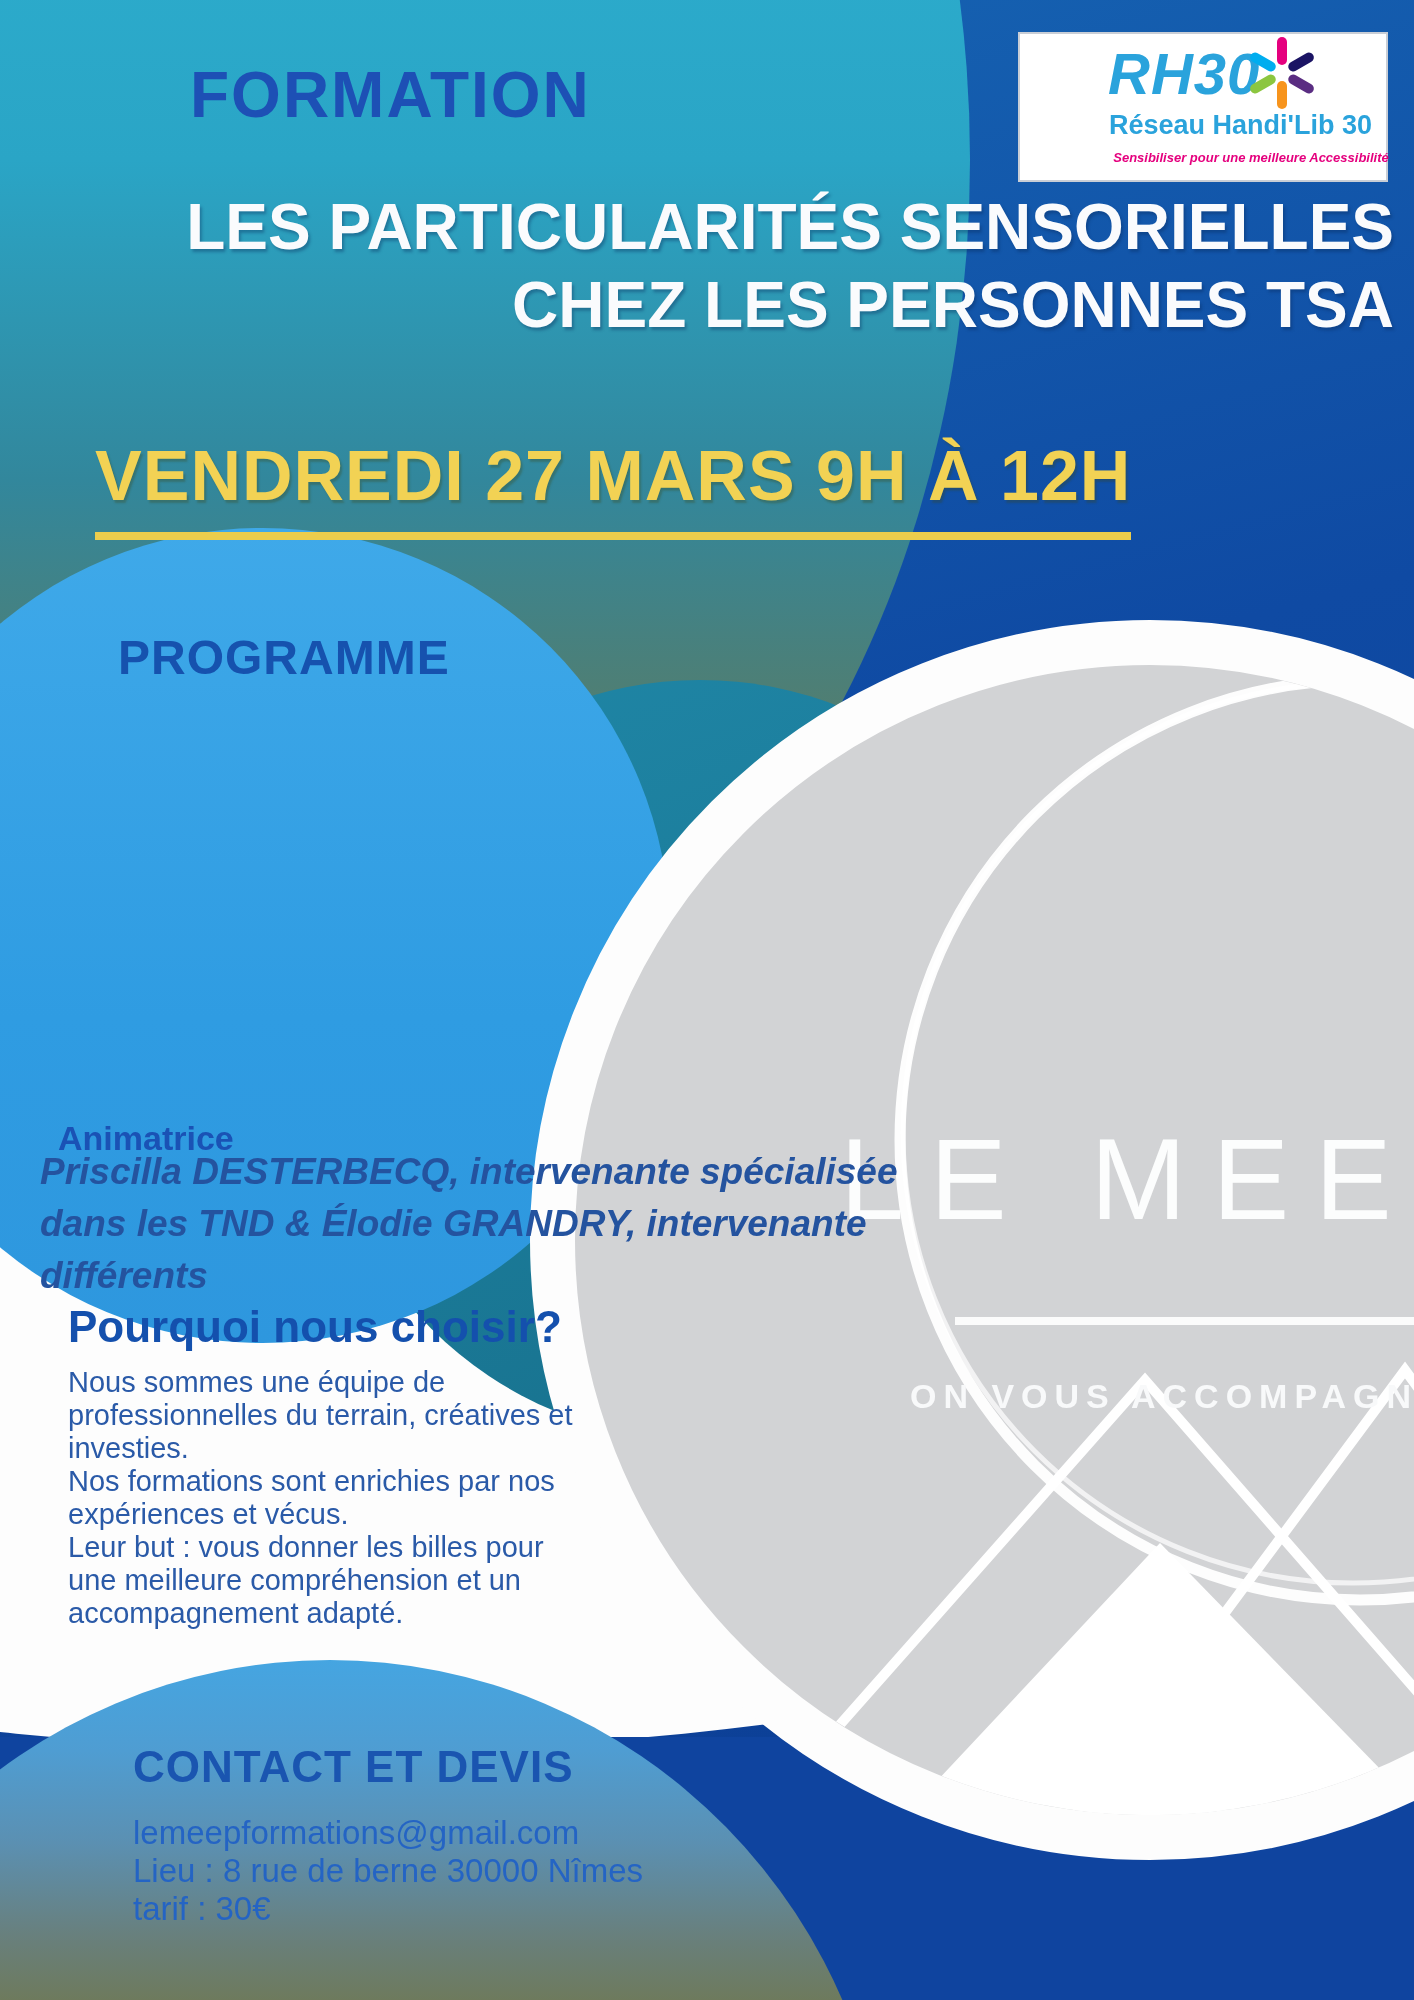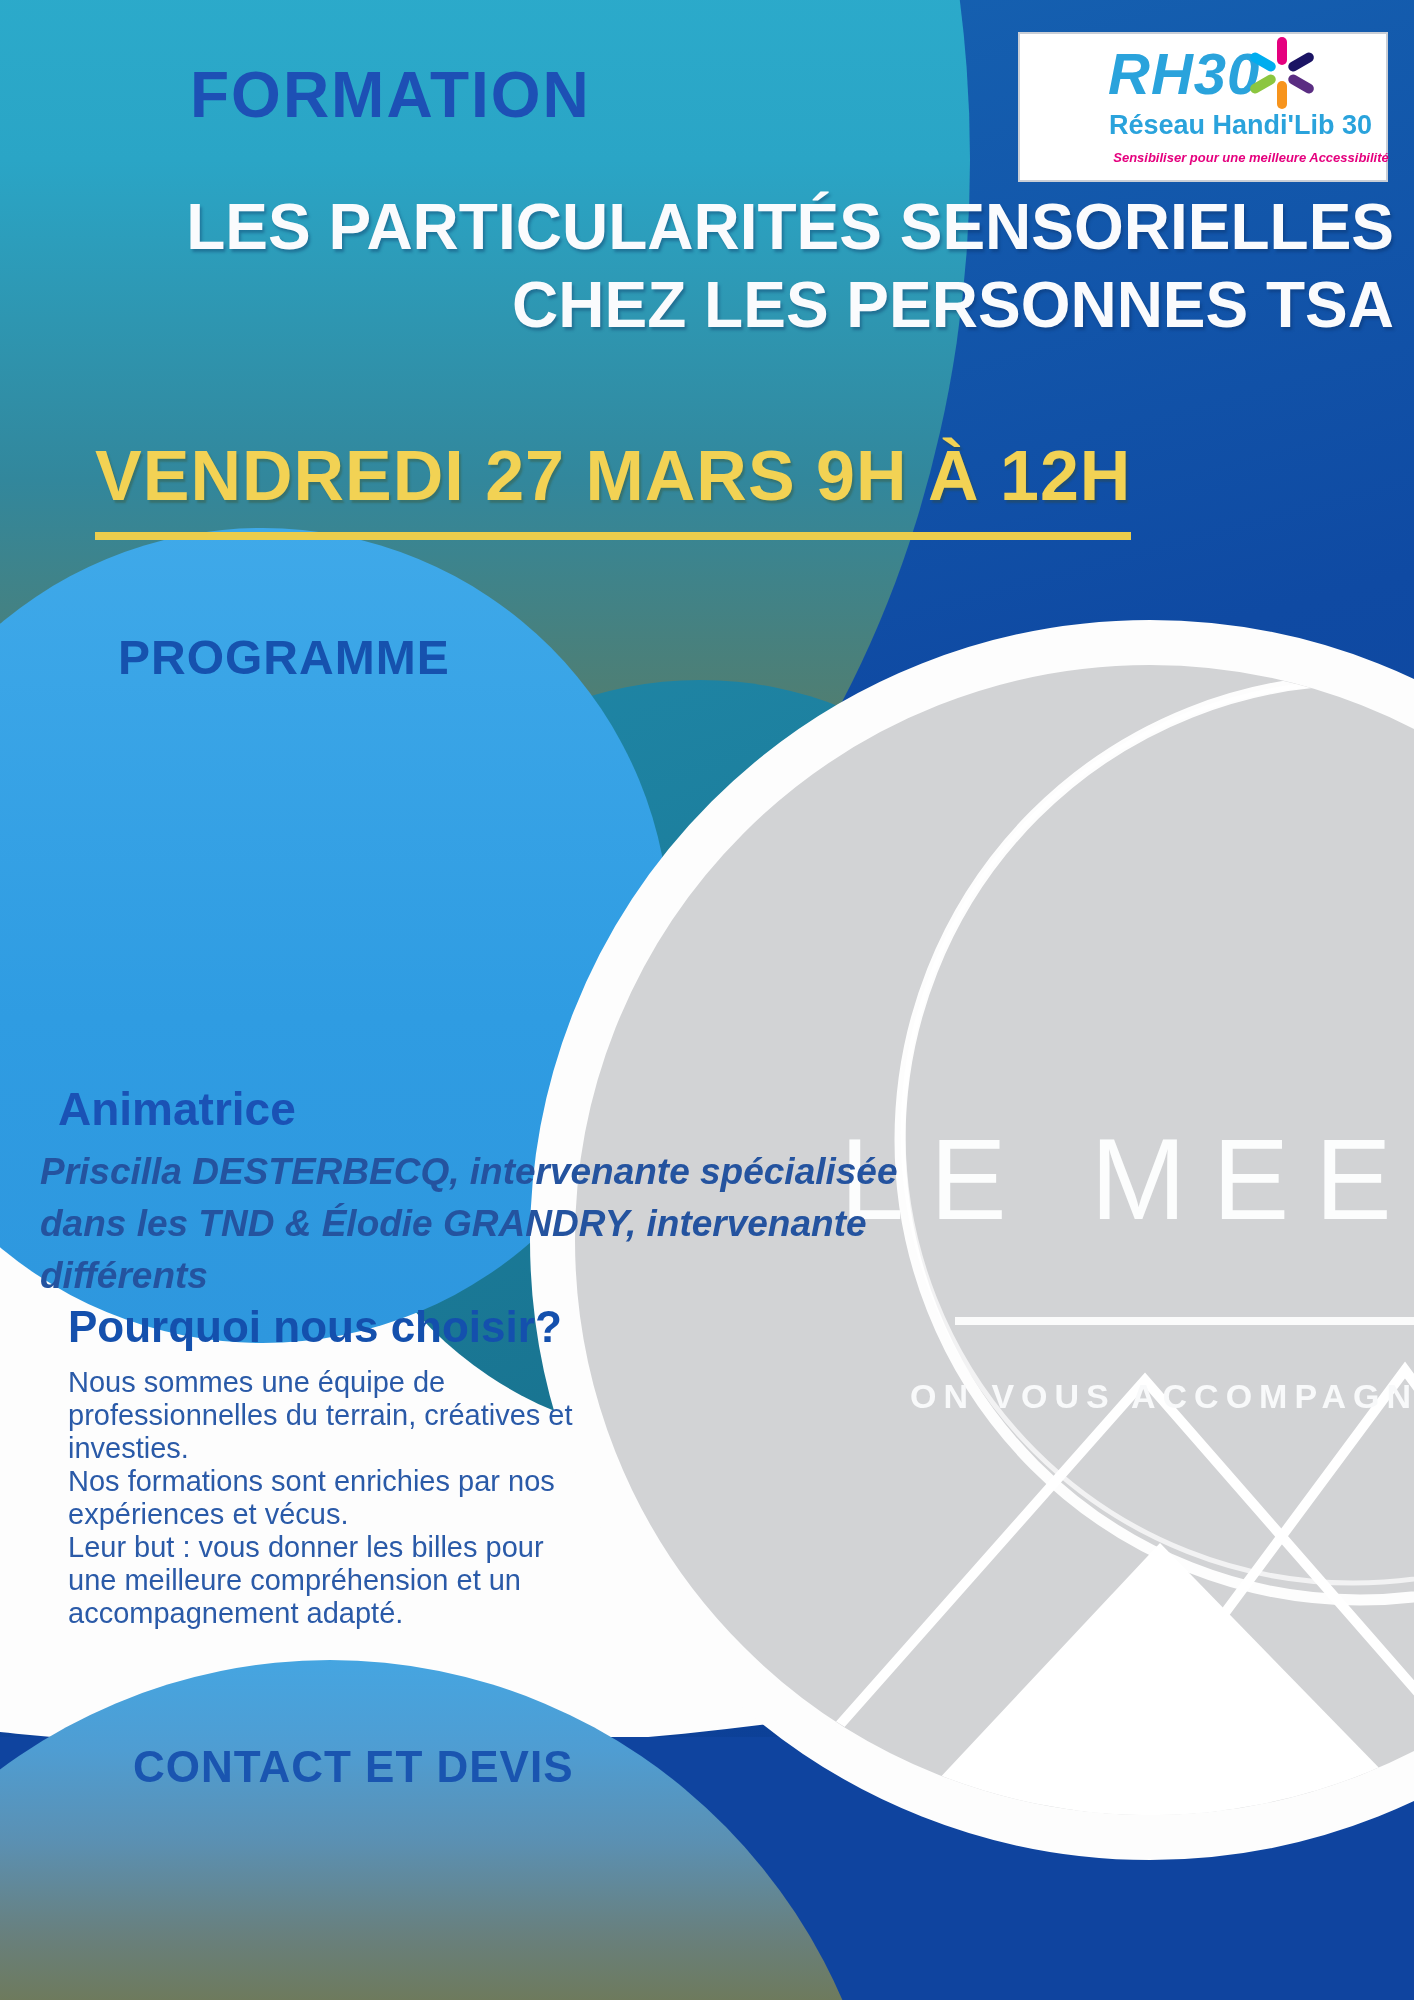--- a/index.html
+++ b/index.html
@@ -39,21 +39,21 @@
   .title{left:20px;top:188px;width:1374px;text-align:right;color:#FAFBFD;font-weight:800;
     font-size:64px;line-height:78px;letter-spacing:0px;text-shadow:2px 3px 3px rgba(10,40,90,.35);}
   .date-line{left:95px;top:436px;font-size:70px;font-weight:800;color:#F2D254;
     padding-bottom:16px;border-bottom:8px solid #ECCD4C;letter-spacing:1px;
     text-shadow:2px 3px 2px rgba(60,70,20,.3);}
   .prog-heading{left:118px;top:630px;font-size:48px;font-weight:800;letter-spacing:1px;color:#1652AE;}
   .prog-list{left:88px;top:735px;}
   .prog-item{position:relative;height:68px;line-height:68px;padding-left:34px;
     font-size:40px;color:#FDFEFE;white-space:nowrap;}
   .prog-item::before{content:"\2022";position:absolute;left:0;top:0;color:#FDFEFE;}
-  .anim-heading{left:58px;top:1082px;font-size:46px;font-weight:800;color:#1A52B5;}
+  .anim-heading{left:58px;top:1119px;font-size:34px;font-weight:800;color:#1A52B5;}
   .anim-lines{left:40px;top:1146px;font-size:37px;font-style:italic;font-weight:600;
     color:#24539F;line-height:52px;}
   .why-heading{left:68px;top:1302px;font-size:44px;font-weight:800;color:#1450AD;}
   .why-lines{left:68px;top:1366px;font-size:29px;color:#2A5AA8;line-height:33px;}
   .contact-heading{left:133px;top:1742px;font-size:44px;font-weight:800;letter-spacing:1px;color:#1A55B0;}
   .contact-lines{left:133px;top:1814px;font-size:33px;color:#2464C4;line-height:38px;}
 
   
   .logo-box{left:1018px;top:32px;width:370px;height:150px;background:#FFFFFF;
     border:2px solid #C9CED6;box-sizing:border-box;}
@@ -137,14 +137,19 @@
     <div class="nowrap">professionnelles du terrain, créatives et</div>
     <div class="nowrap">investies.</div>
     <div class="nowrap">Nos formations sont enrichies par nos</div>
     <div class="nowrap">expériences et vécus.</div>
     <div class="nowrap">Leur but : vous donner les billes pour</div>
     <div class="nowrap">une meilleure compréhension et un</div>
     <div class="nowrap">accompagnement adapté.</div>
   </div>
 
   <div class="abs contact-heading nowrap">CONTACT ET DEVIS</div>
+  <div class="abs contact-lines">
+    <div class="nowrap">lemeepformations@gmail.com</div>
+    <div class="nowrap">Lieu : 8 rue de berne 30000 Nîmes</div>
+    <div class="nowrap">tarif : 30€</div>
+  </div>
 
 </div>
 
 </body></html>

